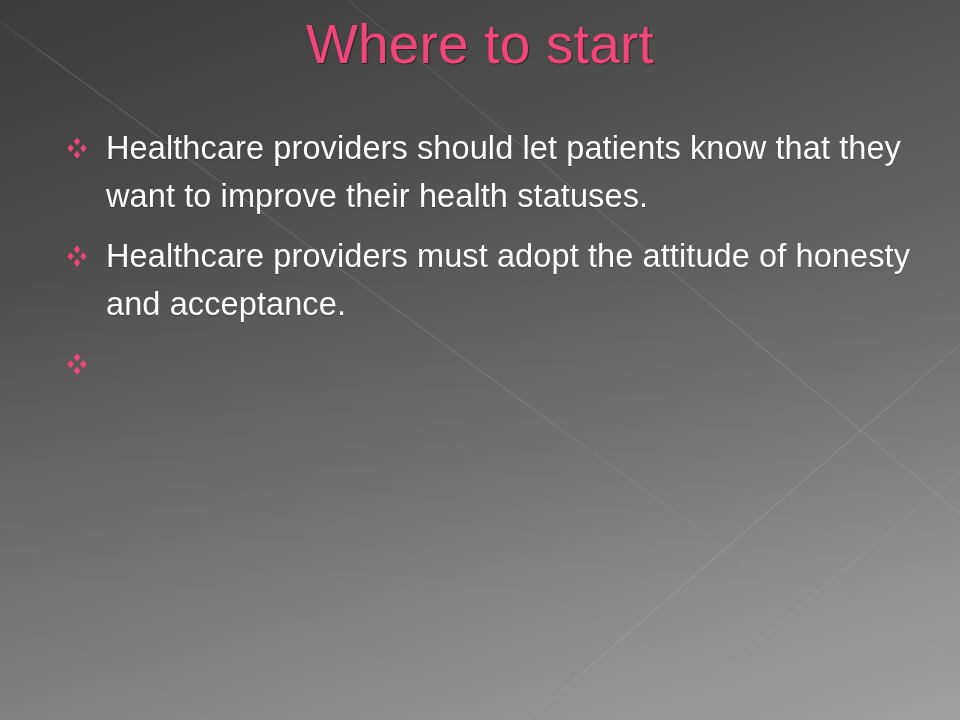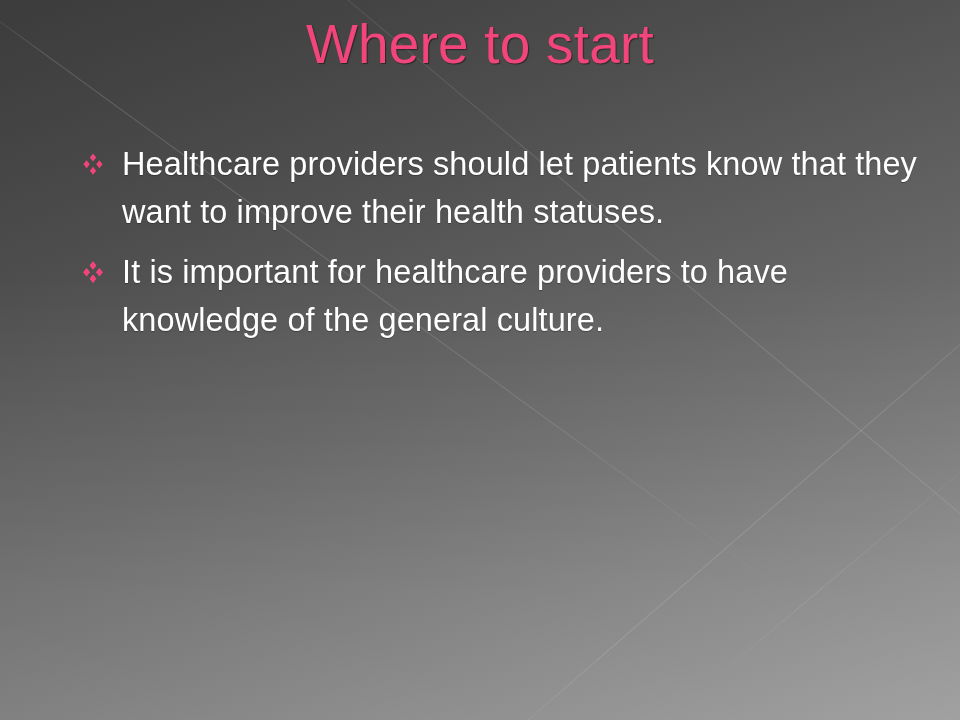--- a/index.html
+++ b/index.html
@@ -115,21 +115,21 @@
     white-space: nowrap;
   }
 
   
   .bullet-list {
     position: absolute;
     left: 60px;
     top: 124px;
     width: 860px;
     list-style: none;
-    margin: 16px;
+    margin: 0;
     padding: 0;
   }
 
   .bullet-item {
     position: relative;
     padding-left: 46px;
     margin: 0 0 12px 0;
     color: #ffffff;
     font-size: 32.5px;
     line-height: 48px;
@@ -185,44 +185,44 @@
         <span class="bullet-marker">
           <svg viewBox="0 0 22 22" width="22" height="22" aria-hidden="true">
             <g fill="#f0457a">
               <path d="M11 0.6 L14.2 4.6 L11 8.6 L7.8 4.6 Z"></path>
               <path d="M4.6 7.2 L7.8 11.2 L4.6 15.2 L1.4 11.2 Z"></path>
               <path d="M17.4 7.2 L20.6 11.2 L17.4 15.2 L14.2 11.2 Z"></path>
               <path d="M11 13.8 L14.2 17.8 L11 21.8 L7.8 17.8 Z"></path>
             </g>
           </svg>
         </span>
-      </li>
-
-      <li class="bullet-item">
-        <span class="bullet-marker">
-          <svg viewBox="0 0 22 22" width="22" height="22" aria-hidden="true">
-            <g fill="#f0457a">
-              <path d="M11 0.6 L14.2 4.6 L11 8.6 L7.8 4.6 Z"></path>
-              <path d="M4.6 7.2 L7.8 11.2 L4.6 15.2 L1.4 11.2 Z"></path>
-              <path d="M17.4 7.2 L20.6 11.2 L17.4 15.2 L14.2 11.2 Z"></path>
-              <path d="M11 13.8 L14.2 17.8 L11 21.8 L7.8 17.8 Z"></path>
-            </g>
-          </svg>
-        </span>
-      </li>
-
-      <li class="bullet-item">
-        <span class="bullet-marker">
-          <svg viewBox="0 0 22 22" width="22" height="22" aria-hidden="true">
-            <g fill="#f0457a">
-              <path d="M11 0.6 L14.2 4.6 L11 8.6 L7.8 4.6 Z"></path>
-              <path d="M4.6 7.2 L7.8 11.2 L4.6 15.2 L1.4 11.2 Z"></path>
-              <path d="M17.4 7.2 L20.6 11.2 L17.4 15.2 L14.2 11.2 Z"></path>
-              <path d="M11 13.8 L14.2 17.8 L11 21.8 L7.8 17.8 Z"></path>
-            </g>
-          </svg>
-        </span>
-        <span class="bullet-text">It is important for healthcare providers to have knowledge of the general culture.</span>
+        <span class="bullet-text">Healthcare providers must adopt the attitude of honesty and acceptance.</span>
+      </li>
+
+      <li class="bullet-item">
+        <span class="bullet-marker">
+          <svg viewBox="0 0 22 22" width="22" height="22" aria-hidden="true">
+            <g fill="#f0457a">
+              <path d="M11 0.6 L14.2 4.6 L11 8.6 L7.8 4.6 Z"></path>
+              <path d="M4.6 7.2 L7.8 11.2 L4.6 15.2 L1.4 11.2 Z"></path>
+              <path d="M17.4 7.2 L20.6 11.2 L17.4 15.2 L14.2 11.2 Z"></path>
+              <path d="M11 13.8 L14.2 17.8 L11 21.8 L7.8 17.8 Z"></path>
+            </g>
+          </svg>
+        </span>
+      </li>
+
+      <li class="bullet-item">
+        <span class="bullet-marker">
+          <svg viewBox="0 0 22 22" width="22" height="22" aria-hidden="true">
+            <g fill="#f0457a">
+              <path d="M11 0.6 L14.2 4.6 L11 8.6 L7.8 4.6 Z"></path>
+              <path d="M4.6 7.2 L7.8 11.2 L4.6 15.2 L1.4 11.2 Z"></path>
+              <path d="M17.4 7.2 L20.6 11.2 L17.4 15.2 L14.2 11.2 Z"></path>
+              <path d="M11 13.8 L14.2 17.8 L11 21.8 L7.8 17.8 Z"></path>
+            </g>
+          </svg>
+        </span>
       </li>
 
     </ul>
   </div>
 </div>
 
 </body></html>

